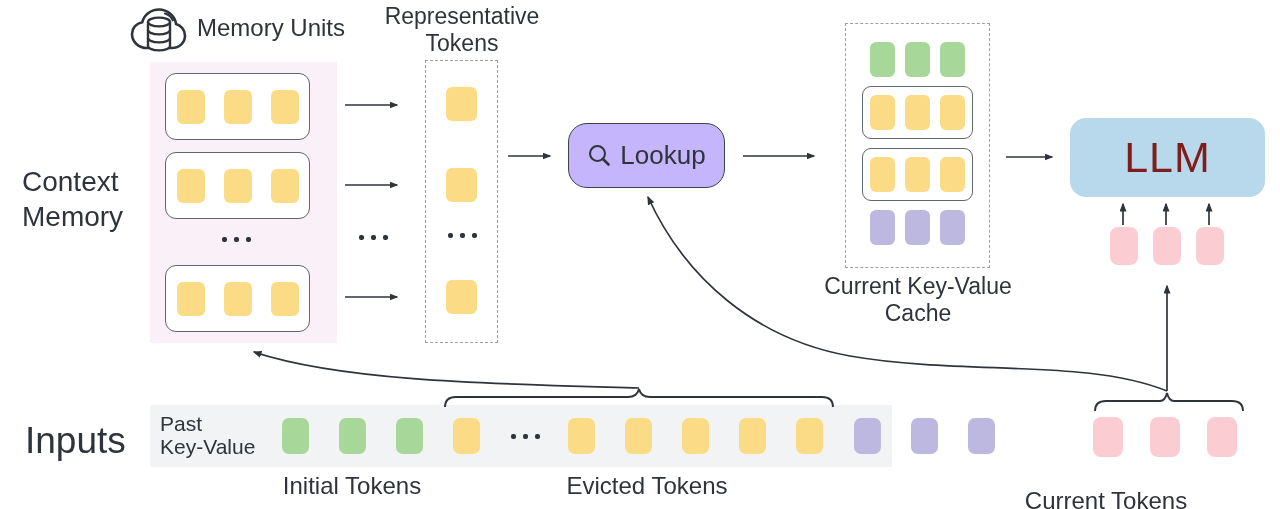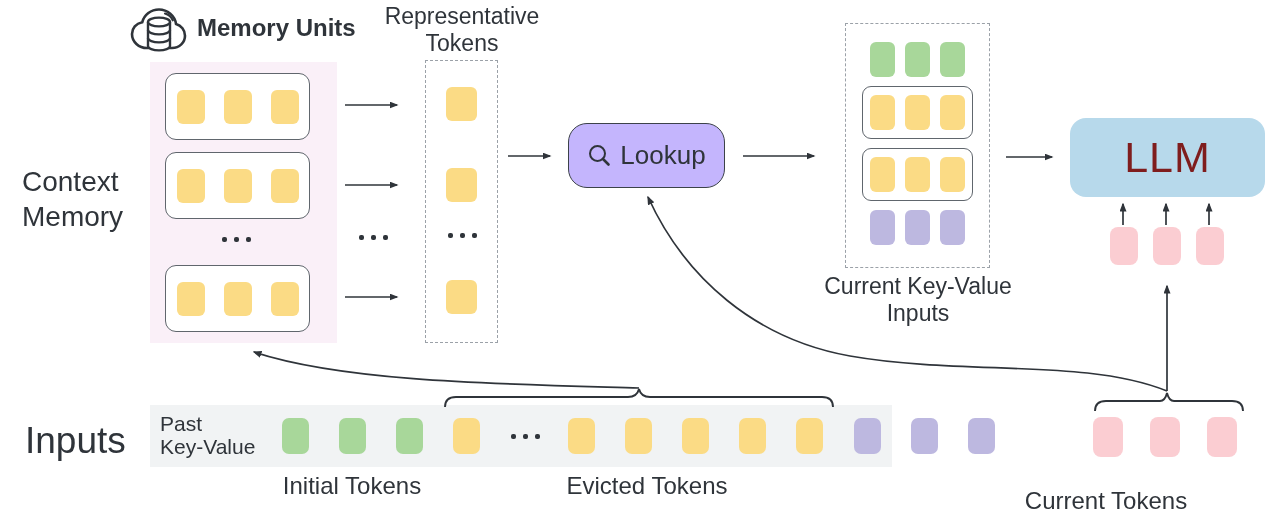--- a/index.html
+++ b/index.html
@@ -68,21 +68,21 @@
 
   
   #input-strip{left:150px;top:405px;width:742px;height:62px;background:var(--c-strip_gray);}
   #past-kv{left:10px;top:8px;font-size:21px;line-height:1.08;position:absolute;}
   .slotted .token{position:absolute;top:13px;width:27px;height:36px;border-radius:7px;}
   .slotted .dots{position:absolute;top:29px;}
   #current-tokens{left:1093px;top:417px;display:flex;gap:27px;}
   #current-tokens .token{width:30px;height:40px;border-radius:8px;}
 
   
-  #memory-units-label{left:197px;top:14px;font-size:24px;font-weight:bold;}
+  #memory-units-label{left:197px;top:14px;font-size:24px;}
   #rep-label{left:382px;top:3px;width:160px;font-size:23px;}
   #context-memory-label{left:22px;top:164px;font-size:28px;line-height:1.25;}
   #inputs-label{left:25px;top:420px;font-size:37px;}
   .bottom-label{top:472px;width:220px;font-size:24px;}
   #initial-label{left:242px;} #evicted-label{left:537px;} #local-label{left:815px;} #current-label{left:996px;margin-top:15px;}
 
   #cloud-icon{left:126px;top:0px;}
   #arrow-layer{left:0;top:0;width:1280px;height:509px;pointer-events:none;}
 </style>
 </head>
@@ -169,21 +169,21 @@
         <div class="token t-yellow"></div>
         <div class="token t-yellow"></div>
       </div>
       <div class="cache-row">
         <div class="token t-purple"></div>
         <div class="token t-purple"></div>
         <div class="token t-purple"></div>
       </div>
     </div>
   <div class="abs lbl center" id="cache-label">Current Key-Value
-Inputs</div>
+Cache</div>
 
   <div class="abs" id="llm-box">
       <span>LLM</span>
     </div>
   <div class="abs" id="llm-inputs">
       <div class="token t-pink"></div>
       <div class="token t-pink"></div>
       <div class="token t-pink"></div>
     </div>
 

